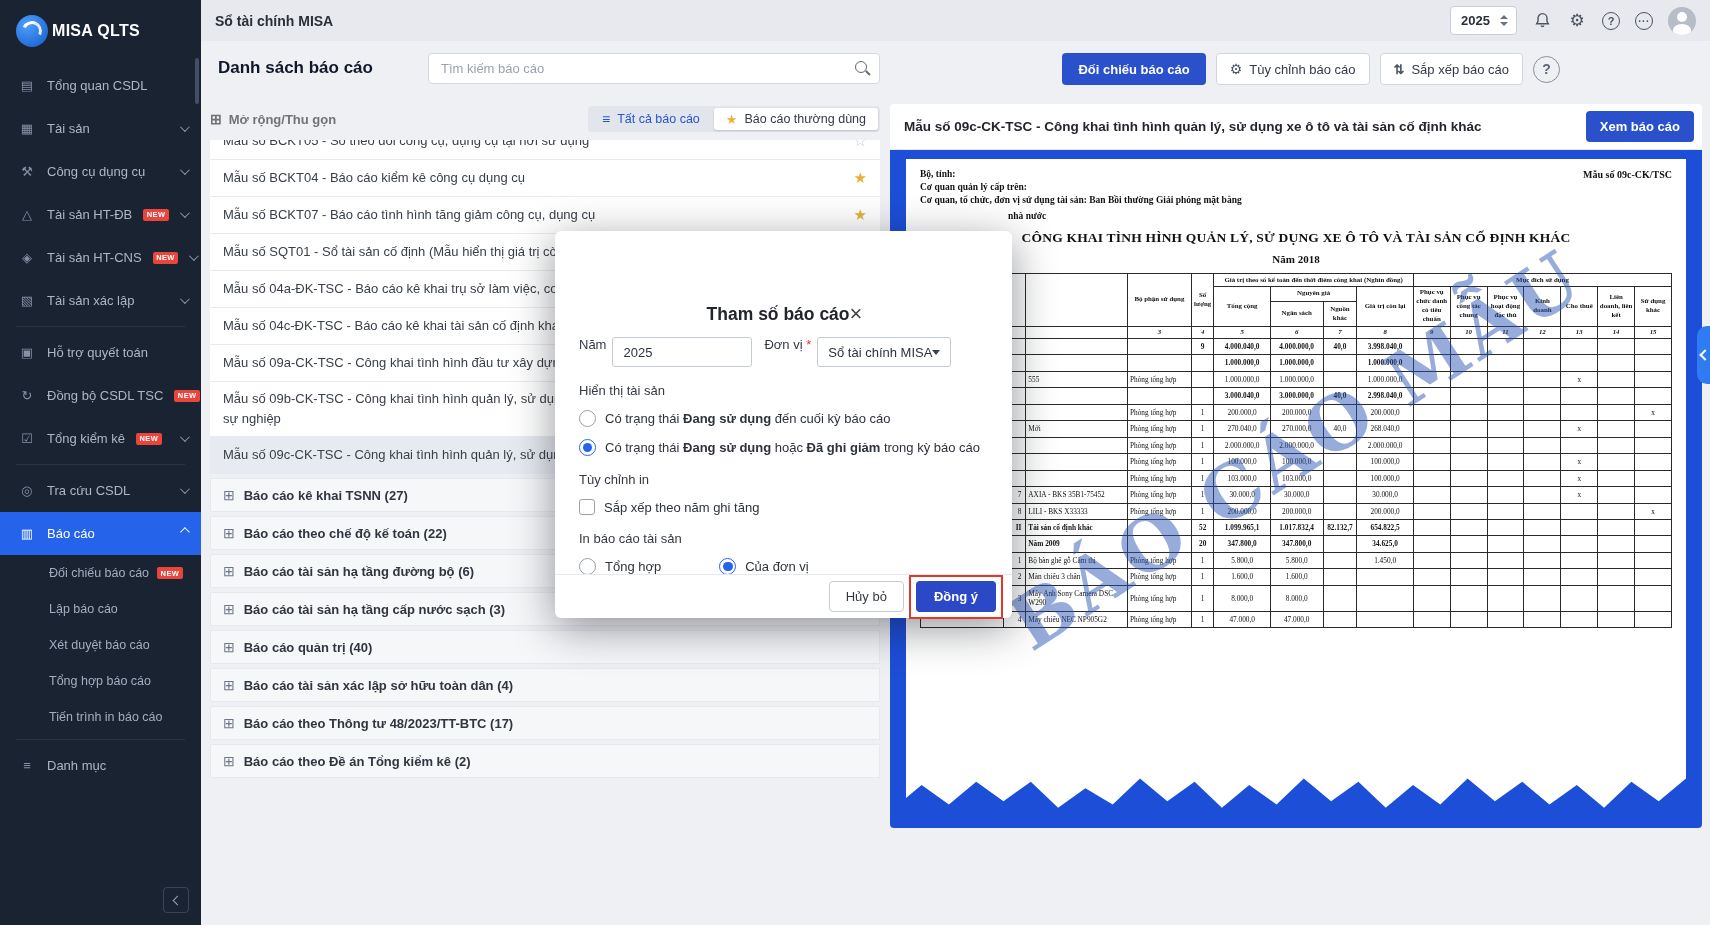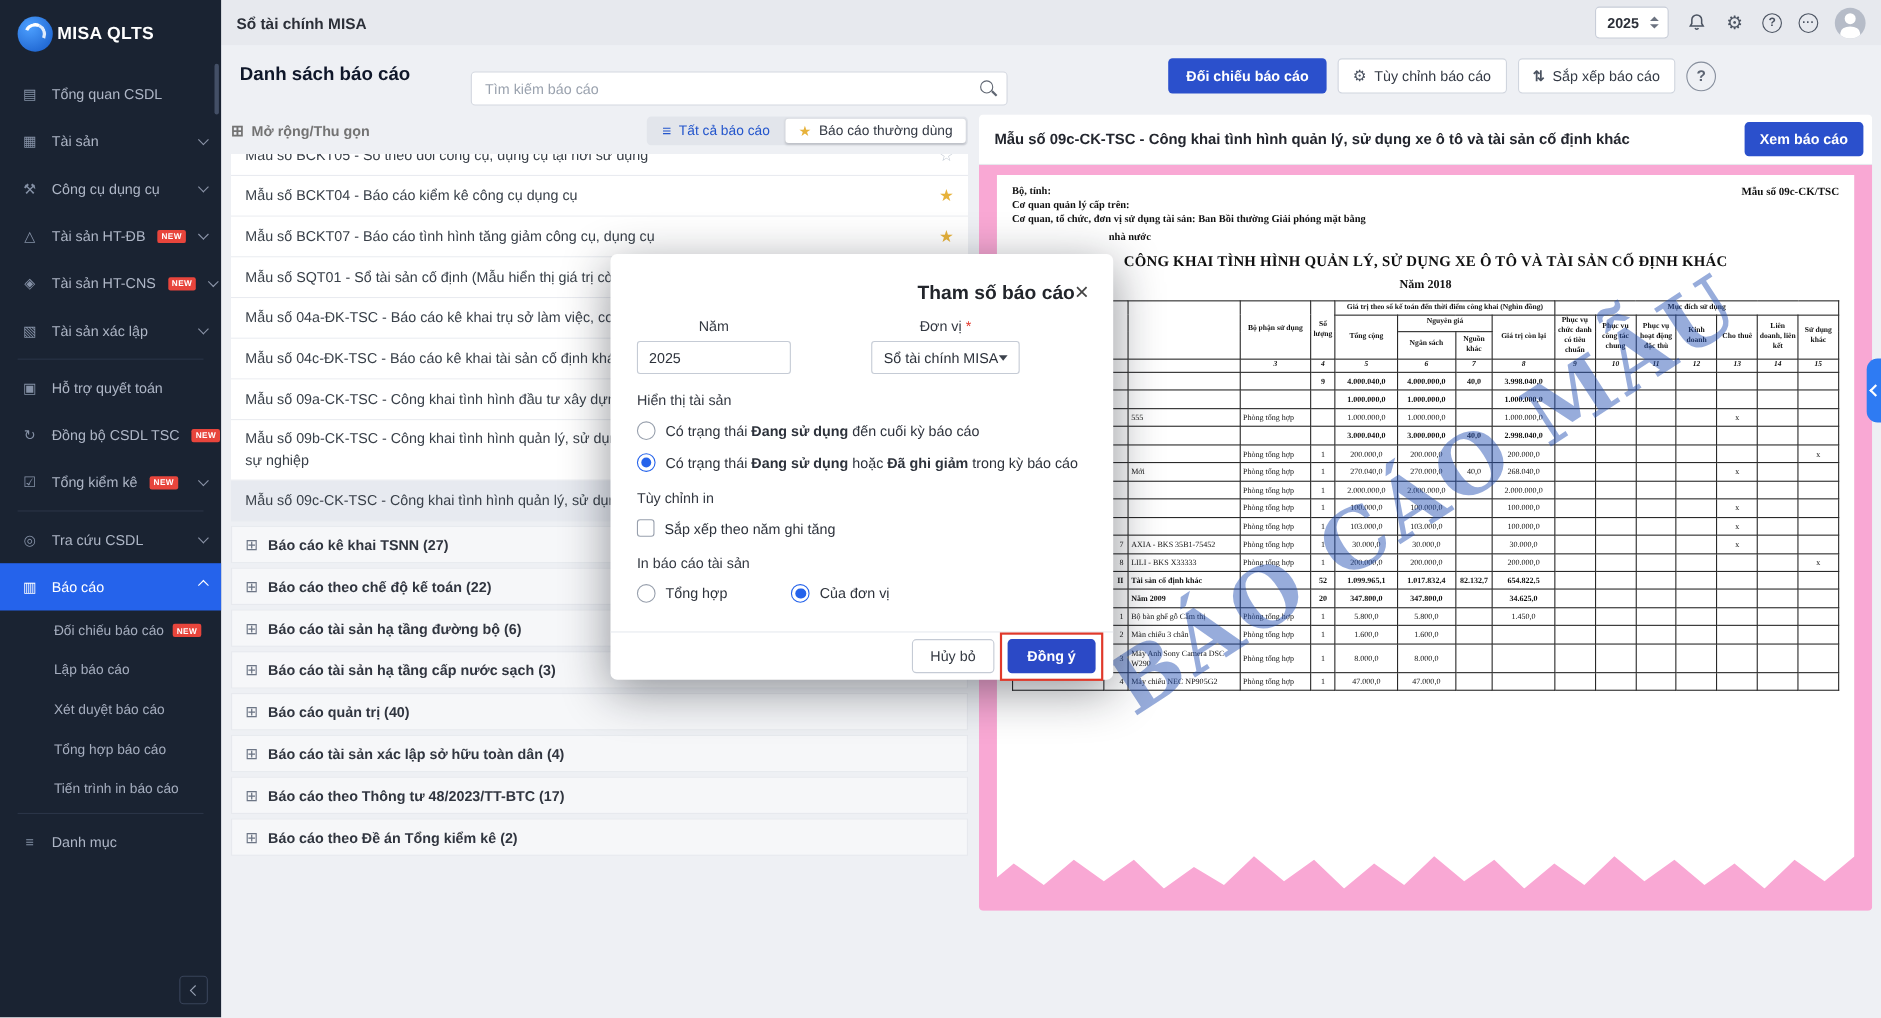--- a/index.html
+++ b/index.html
@@ -45,21 +45,21 @@
   .gear-glyph::before { content:"⚙"; font-size:17px; }
   .help-circ { width:18px; height:18px; border:1.5px solid #4b5361; border-radius:50%; font-size:11px; font-weight:700; display:flex; align-items:center; justify-content:center; color:#4b5361; }
   .more-circ { width:18px; height:18px; border:1.5px solid #4b5361; border-radius:50%; display:flex; align-items:center; justify-content:center; color:#4b5361; font-weight:700; font-size:10px; letter-spacing:1px; padding-bottom:4px; }
   .avatar { width:28px; height:28px; border-radius:50%; background:#b6bcc8; position:relative; overflow:hidden; cursor:pointer; }
   .avatar::before { content:""; position:absolute; top:5px; left:50%; transform:translateX(-50%); width:10px; height:10px; border-radius:50%; background:#fff; }
   .avatar::after { content:""; position:absolute; top:17px; left:50%; transform:translateX(-50%); width:18px; height:12px; border-radius:50% 50% 0 0; background:#fff; }
 
   
   .page-head { position:absolute; left:201px; right:0; top:41px; height:60px; }
   .ph-title { position:absolute; left:17px; top:17px; font-size:17px; font-weight:700; color:#0f172a; }
-  .search-wrap { position:absolute; left:227px; top:24px; width:488px; height:31px; }
+  .search-wrap { position:absolute; left:227px; top:12px; width:452px; height:31px; }
   .search-input { width:100%; height:100%; border:1px solid #d4d8e0; border-radius:4px; padding:0 36px 0 12px; font-size:13px; color:#333; background:#fff; outline:none; font-family:inherit; }
   .search-input::placeholder { color:#9aa2ae; }
   .search-ic { position:absolute; right:13px; top:8px; width:12px; height:12px; border:1.7px solid #5f6672; border-radius:50%; }
   .search-ic::after { content:""; position:absolute; width:6px; height:1.7px; background:#5f6672; transform:rotate(45deg); right:-5px; bottom:-2px; }
   .ph-actions { position:absolute; right:150px; top:12px; display:flex; gap:10px; align-items:center; }
   .btn-primary { background:#2b50cc; color:#fff; border:none; height:32px; padding:0 16px; border-radius:4px; font-size:13px; font-weight:600; cursor:pointer; font-family:inherit; }
   .btn-light { background:#fff; border:1px solid #d0d5de; color:#343a45; height:32px; padding:0 13px; border-radius:4px; font-size:13px; display:flex; align-items:center; gap:7px; cursor:pointer; font-family:inherit; }
   .ic-gear::before { content:"⚙"; font-size:14px; color:#4b5361; }
   .ic-sort::before { content:"⇅"; font-size:13px; color:#4b5361; font-weight:700; }
   .help-round { width:27px; height:27px; border:1.5px solid #868e9c; border-radius:50%; color:#5c6472; font-weight:700; display:flex; align-items:center; justify-content:center; font-size:14px; cursor:pointer; background:transparent; }
@@ -82,21 +82,21 @@
   .lrow.selected { background:#e7eaf0; }
   .lrow.partial { margin-top:-17px; }
   .grp { background:#f6f7f9; border:1px solid #e7e9ee; height:34px; margin-top:4px; display:flex; align-items:center; gap:9px; padding:0 12px; font-size:13px; font-weight:600; color:#30353f; cursor:pointer; }
   .grp .ic-plusbox { color:#6d7686; font-weight:400; }
 
   
   .preview { position:absolute; left:890px; top:104px; width:812px; height:724px; display:flex; flex-direction:column; border-radius:4px; overflow:hidden; z-index:5; }
   .pv-head { background:#fff; min-height:46px; display:flex; align-items:center; gap:12px; padding:6px 8px 6px 14px; border-bottom:1px solid #e6e8ed; }
   .pv-title { flex:1; font-size:13.5px; font-weight:700; color:#23262e; line-height:1.3; }
   .btn-view { background:#2b50cc; color:#fff; height:31px; padding:0 14px; border-radius:4px; font-size:13px; font-weight:600; border:none; flex:none; cursor:pointer; font-family:inherit; }
-  .pv-body { flex:1; background:#f9a8d4; position:relative; overflow:hidden; }
+  .pv-body { flex:1; background:#1d4ed8; position:relative; overflow:hidden; }
   .page { position:absolute; left:16px; top:9px; width:780px; height:652px; background:#fff; padding:10px 14px; font-family:"Liberation Serif", serif; color:#111;
     clip-path:polygon(0 0,100% 0,100% 95%,96.5% 98.5%,93% 95.5%,89.5% 99.5%,86% 96%,82.5% 99%,79% 95.5%,75.5% 98.5%,72% 95%,68.5% 99%,65% 96%,61.5% 99.5%,58% 95.5%,54.5% 98.5%,51% 95%,47.5% 99%,44% 96%,40.5% 99.5%,37% 95.5%,33.5% 98.5%,30% 95%,26.5% 99%,23% 96.5%,19.5% 99.5%,16% 95.5%,12.5% 98.5%,9% 95.5%,5.5% 99%,2% 96%,0 98%); }
   .doc-top { display:flex; justify-content:space-between; font-size:9.5px; }
   .doc-left div { margin-bottom:3px; font-weight:700; }
   .doc-formno { font-weight:700; font-size:10px; }
   .doc-frag { font-size:9.5px; font-weight:700; margin:3px 0 0 88px; }
   .doc-title { text-align:center; font-weight:700; font-size:13.5px; margin-top:9px; letter-spacing:.2px; }
   .doc-sub { text-align:center; font-weight:700; font-size:11px; margin:7px 0 8px; }
   .rpt { width:100%; border-collapse:collapse; table-layout:fixed; font-size:7.3px; }
   .rpt th, .rpt td { border:0.8px solid #2a2a2a; padding:3px 2px; text-align:center; overflow:hidden; line-height:1.3; }
@@ -106,27 +106,27 @@
   .rpt tr.bold td { font-weight:700; }
   .rpt tr.numrow td { font-weight:700; font-style:italic; padding:1px; font-size:6.8px; }
   .wm { position:absolute; left:-5%; top:38%; width:110%; text-align:center; transform:rotate(-33deg); font-size:74px; font-weight:700; color:rgba(38,82,180,.48); letter-spacing:4px; font-family:"DejaVu Serif", serif; pointer-events:none; white-space:nowrap; }
 
   
   .edge-tab { position:absolute; right:0; top:326px; width:13px; height:58px; background:#2e7bf3; border-radius:10px 0 0 10px; z-index:30; display:flex; align-items:center; justify-content:center; cursor:pointer; }
   .edge-tab::before { content:""; width:6px; height:6px; border-left:2px solid #fff; border-bottom:2px solid #fff; transform:rotate(45deg); margin-left:2px; }
 
   
   .modal { position:absolute; left:555px; top:231px; width:457px; height:387px; background:#fff; border-radius:6px; box-shadow:0 10px 44px rgba(15,20,30,.45); z-index:60; font-size:13px; color:#2d323b; }
-  .m-head { display:flex; justify-content:flex-end; align-items:center; padding:24px 22px 0 24px; }
+  .m-head { display:flex; justify-content:center; align-items:center; padding:24px 22px 0 24px;margin-top:48px; }
   .m-title { font-size:17.5px; font-weight:600; color:#22252b; }
   .m-close { font-size:22px; color:#444; cursor:pointer; line-height:1; }
   .m-close::before { content:"×"; }
   .m-body { padding:0 24px; }
   .m-grid { display:flex; gap:12px; margin-top:12px; }
-  .m-field { display:flex; flex-direction:column; gap:6px;align-items:center; }
+  .m-field { display:flex; gap:6px; }
   .m-field.grow { flex:1; }
   .flab { font-size:13px; color:#343942; }
   .req { color:#e23b2e; }
   .m-input { width:140px; height:30px; border:1px solid #c5cbd5; border-radius:3px; padding:0 10px; font-size:13px; color:#2d323b; font-family:inherit; }
   .m-select { height:30px; border:1px solid #c5cbd5; border-radius:3px; display:flex; align-items:center; justify-content:space-between; padding:0 10px; cursor:pointer; background:#fff; }
   .caret { width:0; height:0; border-left:4.5px solid transparent; border-right:4.5px solid transparent; border-top:5.5px solid #3c424c; }
   .m-sec { margin-top:16px; font-weight:500; color:#343942; }
   .m-opt { display:flex; align-items:center; gap:9px; margin-top:12px; cursor:pointer; }
   .radio { width:17px; height:17px; border-radius:50%; border:1.6px solid #98a0ad; flex:none; position:relative; background:#fff; }
   .radio.sel { border-color:#2563eb; }

